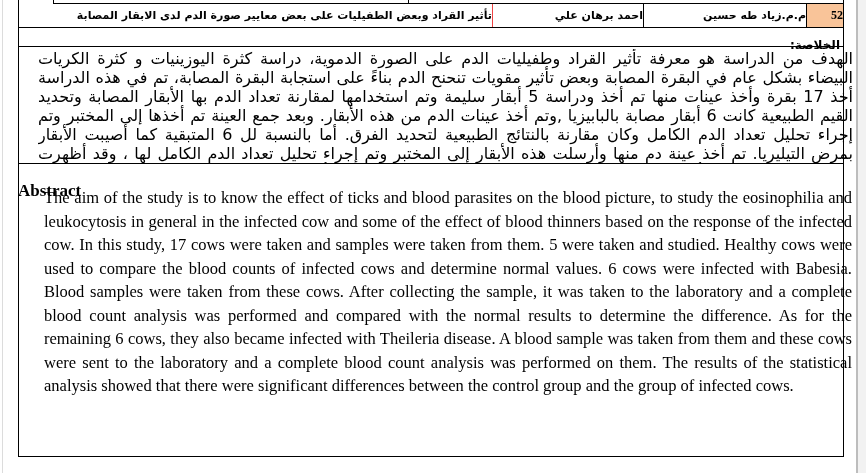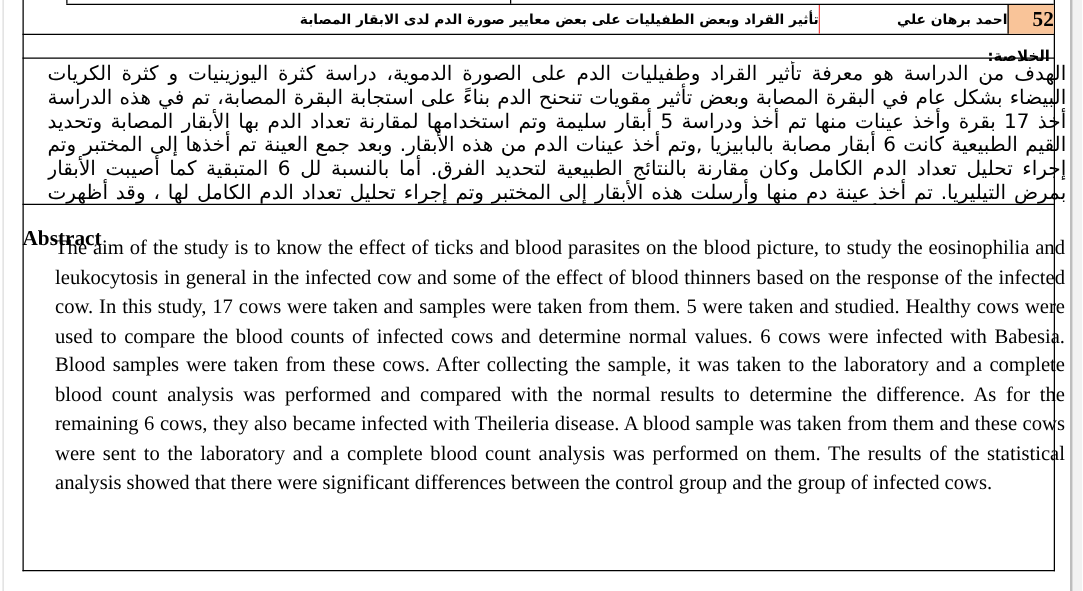--- a/index.html
+++ b/index.html
@@ -29,21 +29,21 @@
   .b-bottom {left:18px;top:456px;width:826px;height:1px;}
 
   
   .header-row{
     position:absolute;left:19px;top:4px;width:824px;height:23px;
     display:flex;direction:rtl;
     font-family:"DejaVu Sans", sans-serif;
     font-weight:bold;font-size:11px;line-height:23px;
   }
   .hcell{box-sizing:border-box;text-align:right;white-space:nowrap;overflow:hidden;}
-  .hcell-num{width:37px;border-left:1px solid #000;font-family:"Liberation Serif", serif;font-size:17px;}
+  .hcell-num{width:37px;border-left:1px solid #000;font-family:"Liberation Serif", serif;font-size:12px;}
   .hcell-n1{width:163px;border-left:1px solid #000;}
   .hcell-n2{width:151px;border-left:1px solid #ef4444;}
   .hcell-title{flex:1;}
 
   
   .khulasa{
     position:absolute;left:19px;top:36px;width:821px;height:18px;
     direction:rtl;text-align:right;
     font-family:"DejaVu Sans", sans-serif;font-weight:bold;font-size:12px;line-height:18px;
   }
@@ -78,20 +78,21 @@
   <div class="bl b-top"></div>
   <div class="bl b-stub1"></div>
   <div class="bl b-stub2"></div>
   <div class="bl b-hdr-bot"></div>
   <div class="bl b-khl-bot"></div>
   <div class="bl b-ara-bot"></div>
   <div class="bl b-bottom"></div>
 
   <div class="header-row">
     <div class="hcell hcell-num" style="background: rgb(249, 196, 153);">52</div>
+    <div class="hcell hcell-n1">م.م.زياد طه حسين</div>
     <div class="hcell hcell-n2">احمد برهان علي</div>
     <div class="hcell hcell-title">تأثير القراد وبعض الطفيليات على بعض معايير صورة الدم لدى الابقار المصابة</div>
   </div>
 
   <div class="khulasa">الخلاصة:</div>
   <div class="arabic-body">الهدف من الدراسة هو معرفة تأثير القراد وطفيليات الدم على الصورة الدموية، دراسة كثرة اليوزينيات و كثرة الكريات البيضاء بشكل عام في البقرة المصابة وبعض تأثير مقويات تنحنح الدم بناءً على استجابة البقرة المصابة، تم في هذه الدراسة أخذ 17 بقرة وأخذ عينات منها تم أخذ ودراسة 5 أبقار سليمة وتم استخدامها لمقارنة تعداد الدم بها الأبقار المصابة وتحديد القيم الطبيعية كانت 6 أبقار مصابة بالبابيزيا ,وتم أخذ عينات الدم من هذه الأبقار. وبعد جمع العينة تم أخذها إلى المختبر وتم إجراء تحليل تعداد الدم الكامل وكان مقارنة بالنتائج الطبيعية لتحديد الفرق. أما بالنسبة لل 6 المتبقية كما أصيبت الأبقار بمرض التيليريا. تم أخذ عينة دم منها وأرسلت هذه الأبقار إلى المختبر وتم إجراء تحليل تعداد الدم الكامل لها ، وقد أظهرت نتائج التحليل الإحصائي أن هناك فروق معنوية بين مجموعة السيطرة ومجموعة الأبقار المصابة.</div>
 
   <div class="abstract-heading">Abstract</div>
   <div class="english-body">The aim of the study is to know the effect of ticks and blood parasites on the blood picture, to study the eosinophilia and leukocytosis in general in the infected cow and some of the effect of blood thinners based on the response of the infected cow. In this study, 17 cows were taken and samples were taken from them. 5 were taken and studied. Healthy cows were used to compare the blood counts of infected cows and determine normal values. 6 cows were infected with Babesia. Blood samples were taken from these cows. After collecting the sample, it was taken to the laboratory and a complete blood count analysis was performed and compared with the normal results to determine the difference. As for the remaining 6 cows, they also became infected with Theileria disease. A blood sample was taken from them and these cows were sent to the laboratory and a complete blood count analysis was performed on them. The results of the statistical analysis showed that there were significant differences between the control group and the group of infected cows.</div>
 

